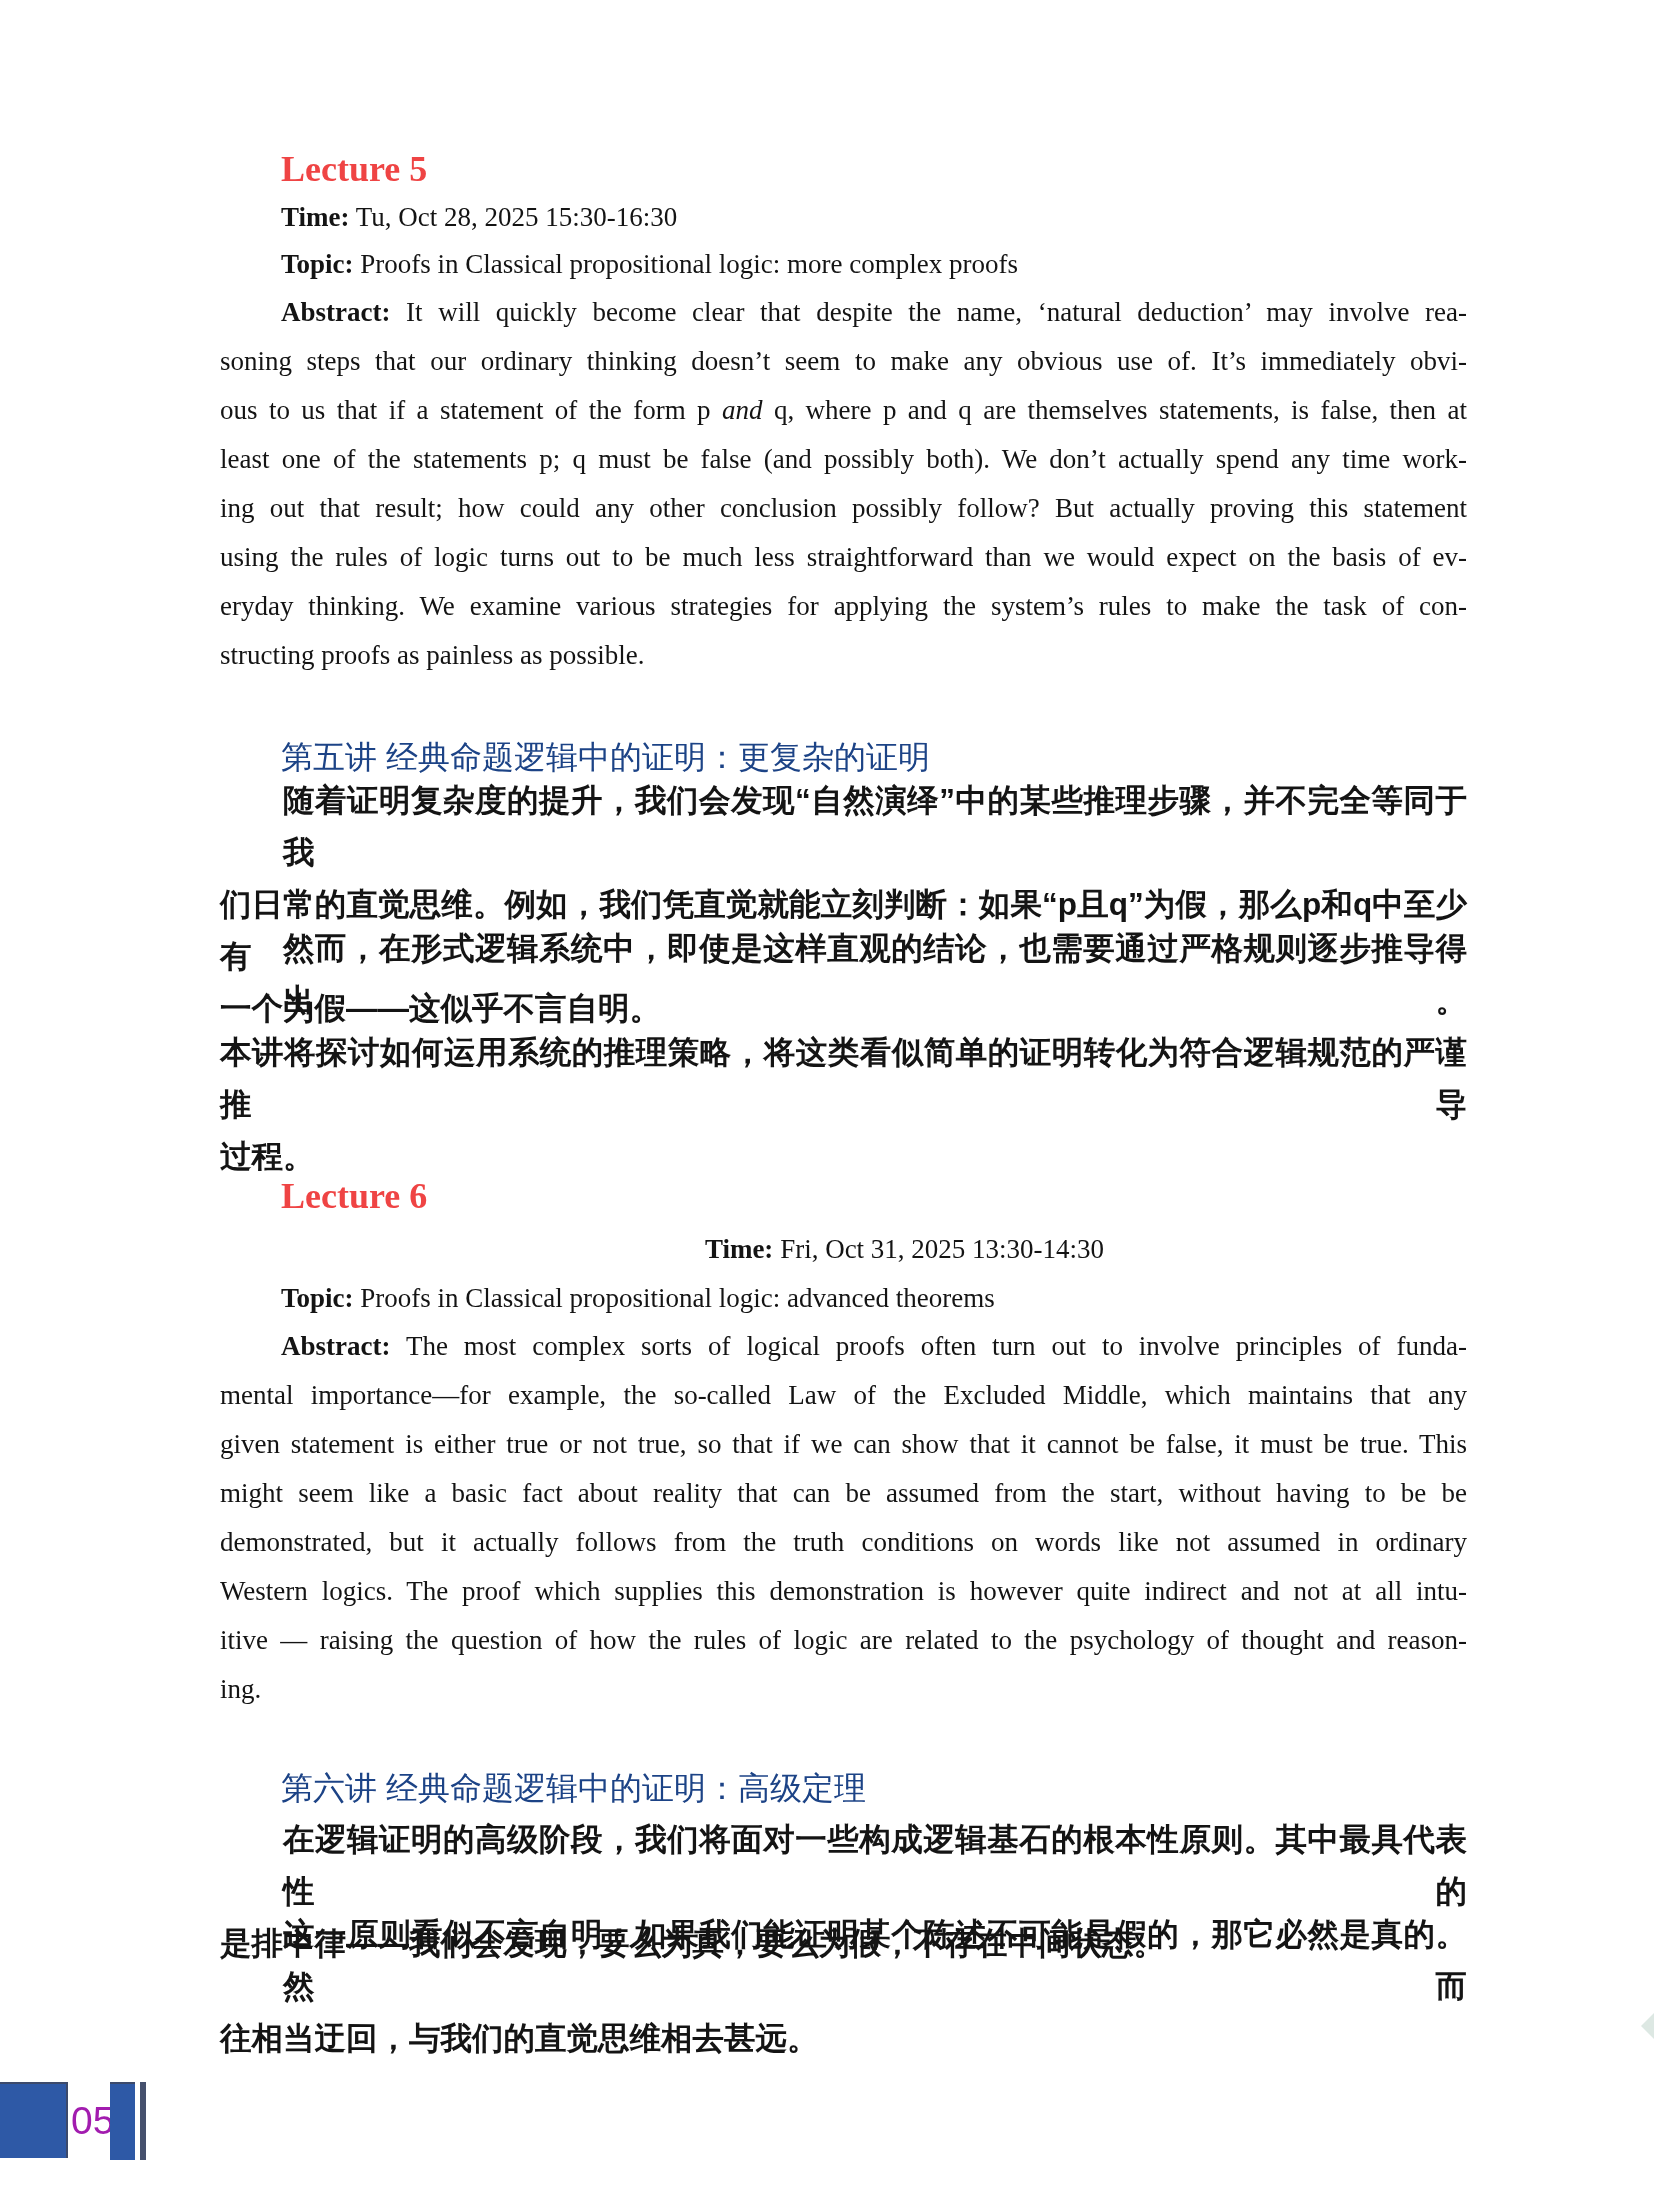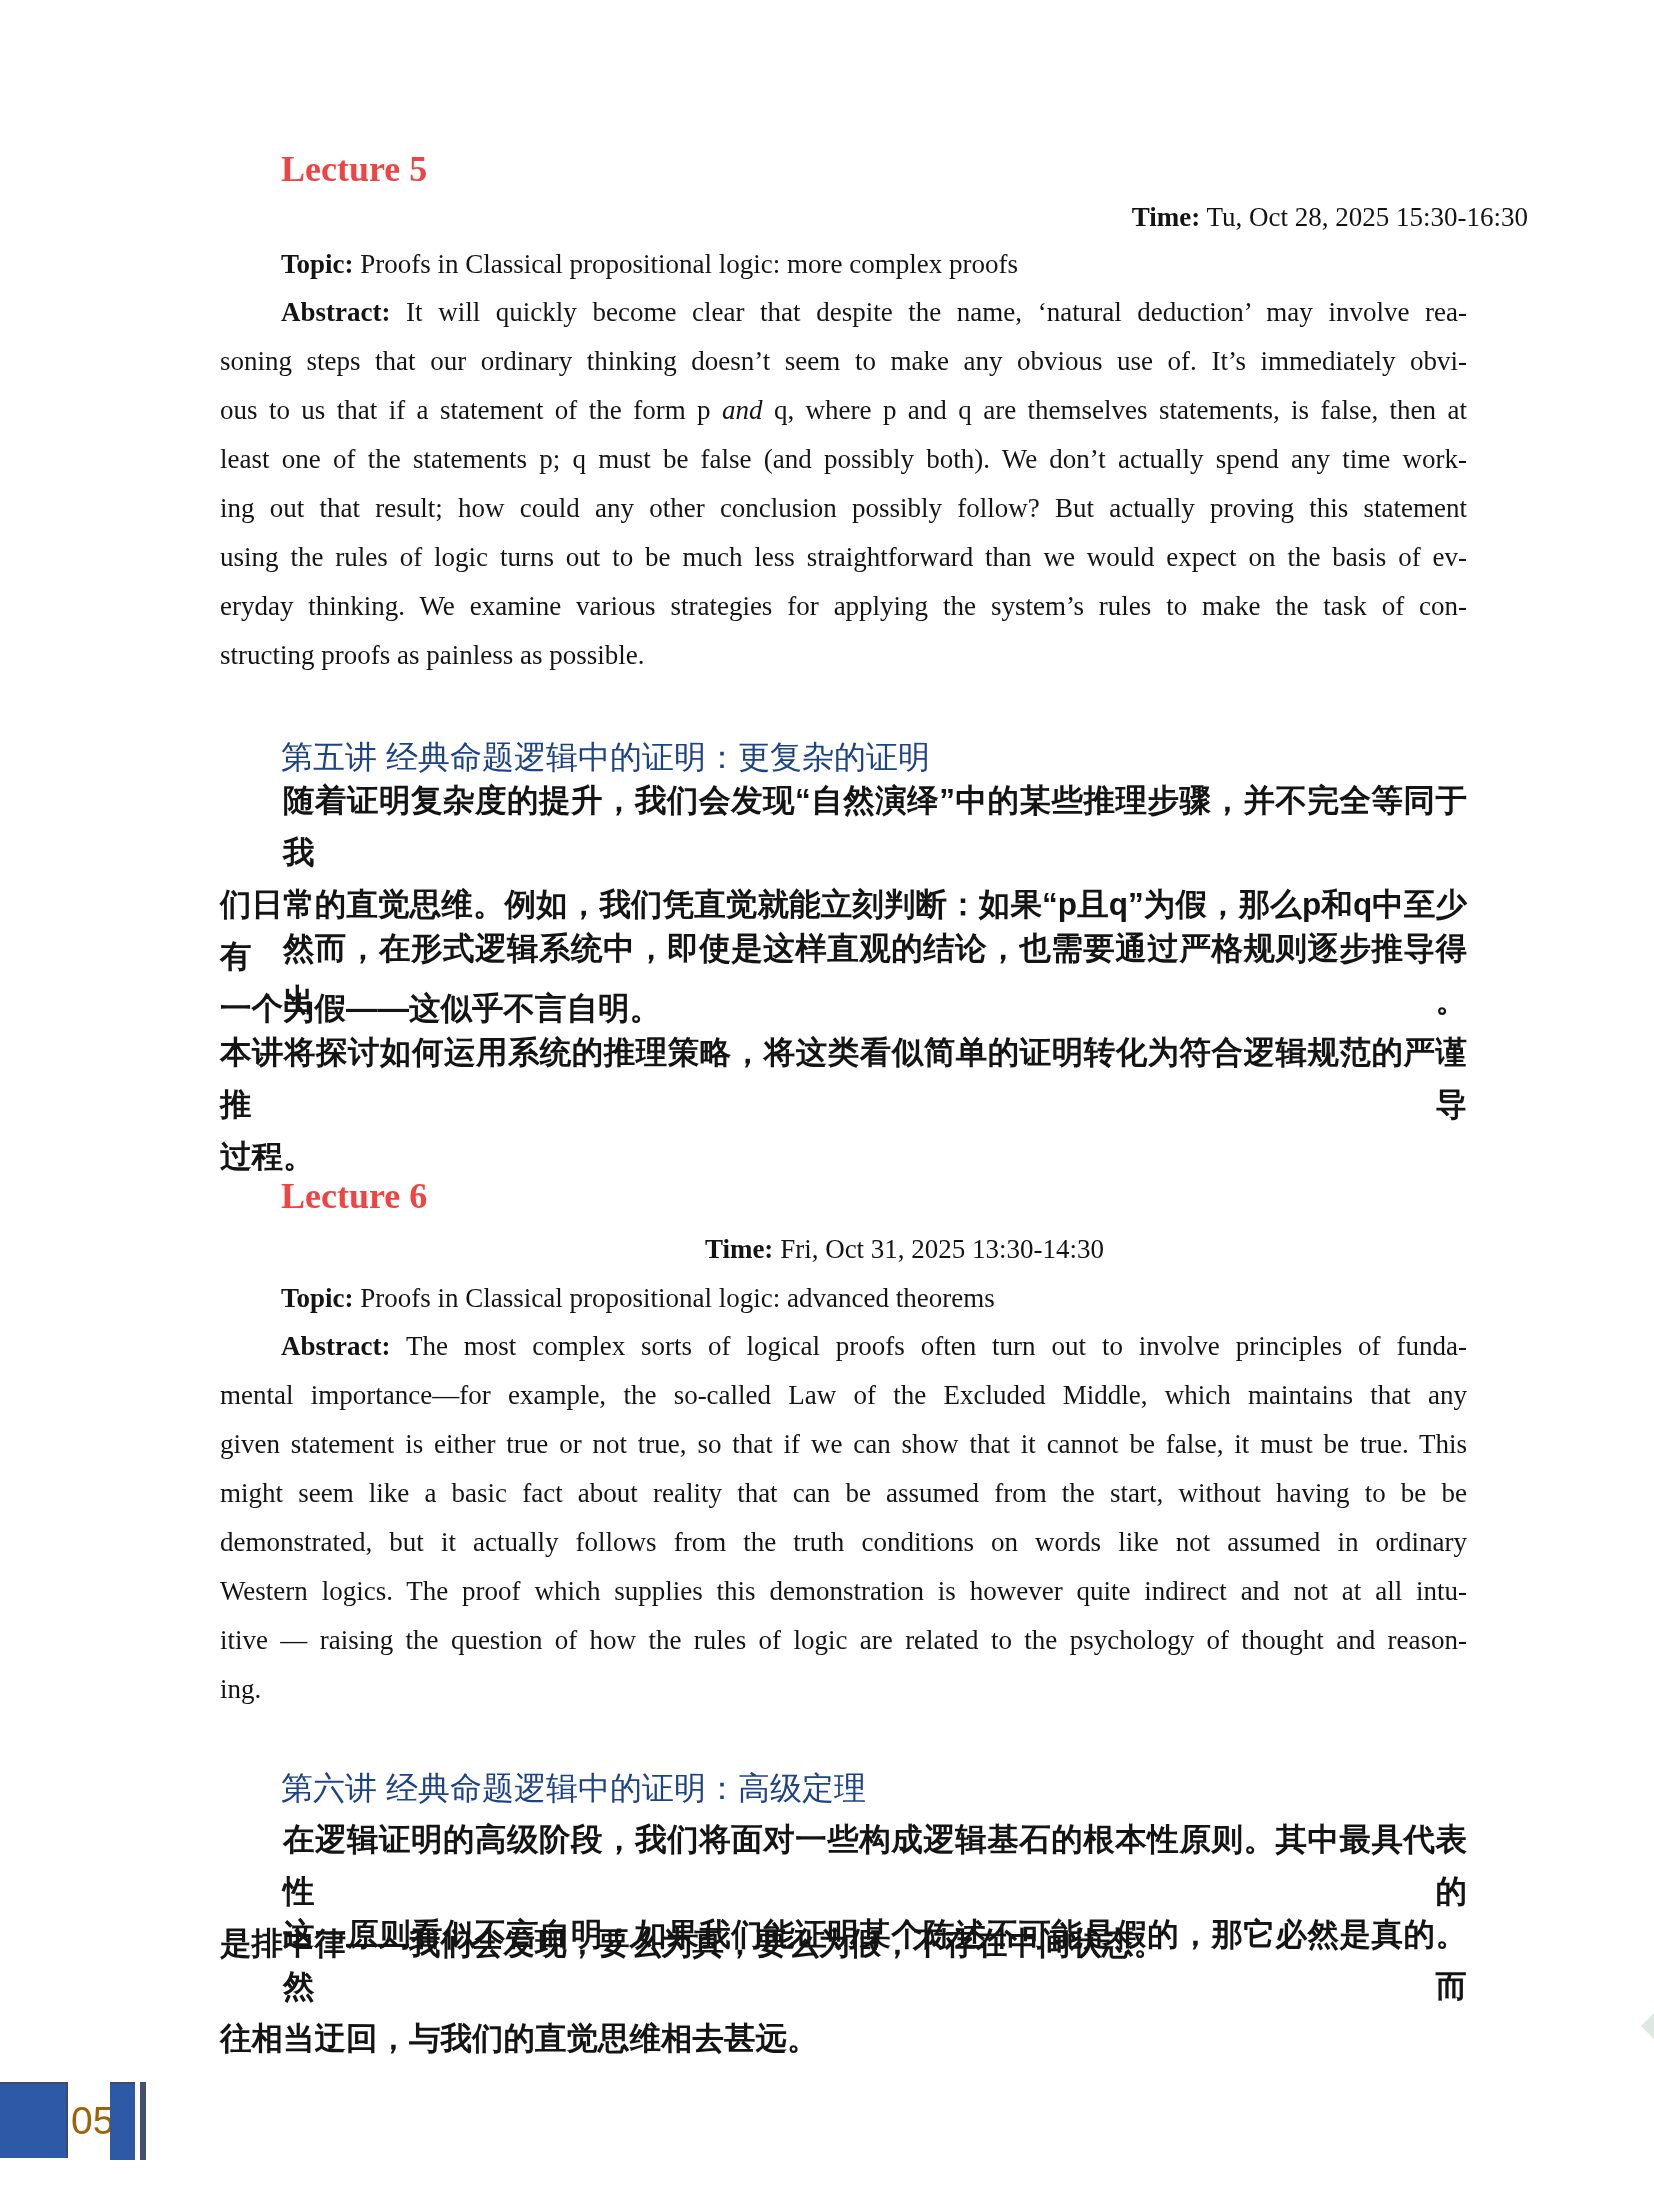--- a/index.html
+++ b/index.html
@@ -66,21 +66,21 @@
 
   
   .footer-square{
     position:absolute;left:0;top:2082px;width:68px;height:76px;
     background:#2e59a6;border-top:2.4px solid #3c4a6b;border-right:2.4px solid #3c4a6b;
     box-sizing:border-box;
   }
   .footer-pagenum{
     position:absolute;left:71px;top:2097px;width:37px;height:48px;
     font-family:"Liberation Sans","DejaVu Sans",sans-serif;
-    font-size:39px;line-height:48px;color:#a16207;text-align:center;
+    font-size:39px;line-height:48px;color:#a21caf;text-align:center;
   }
   .footer-bar{
     position:absolute;left:110px;top:2082px;width:25px;height:78px;
     background:#2e59a6;border-top:2.4px solid #3c4a6b;box-sizing:border-box;
   }
   .footer-thinbar{
     position:absolute;left:140px;top:2082px;width:5.7px;height:78px;
     background:#45506d;
   }
   .edge-triangle{
@@ -90,21 +90,21 @@
     border-bottom:13px solid transparent;
   }
 </style>
 </head>
 <body>
 
 <div class="page">
 
   <div class="content-block lec-title" style="top:148px;">Lecture 5</div>
 
-  <div class="content-block meta" style="top:193px;text-align:right;">
+  <div class="content-block meta" style="top:193px;">
     <b>Time:</b><span> </span><span>Tu, Oct 28, 2025 15:30-16:30</span>
   </div>
 
   <div class="content-block meta" style="top:240px;">
     <b>Topic:</b><span> </span><span>Proofs in Classical propositional logic: more complex proofs</span>
   </div>
 
   <div class="content-block en-par" style="top:288px;">
       <div class="tline first"><b>Abstract:</b> It will quickly become clear that despite the name, ‘natural deduction’ may involve rea-</div>
       <div class="tline">soning steps that our ordinary thinking doesn’t seem to make any obvious use of. It’s immediately obvi-</div>

